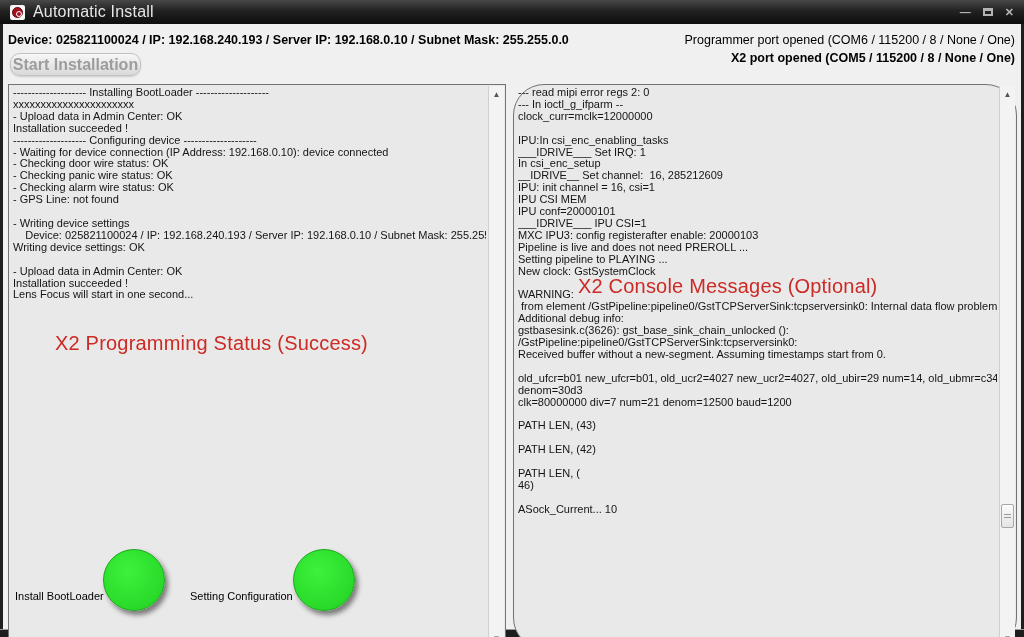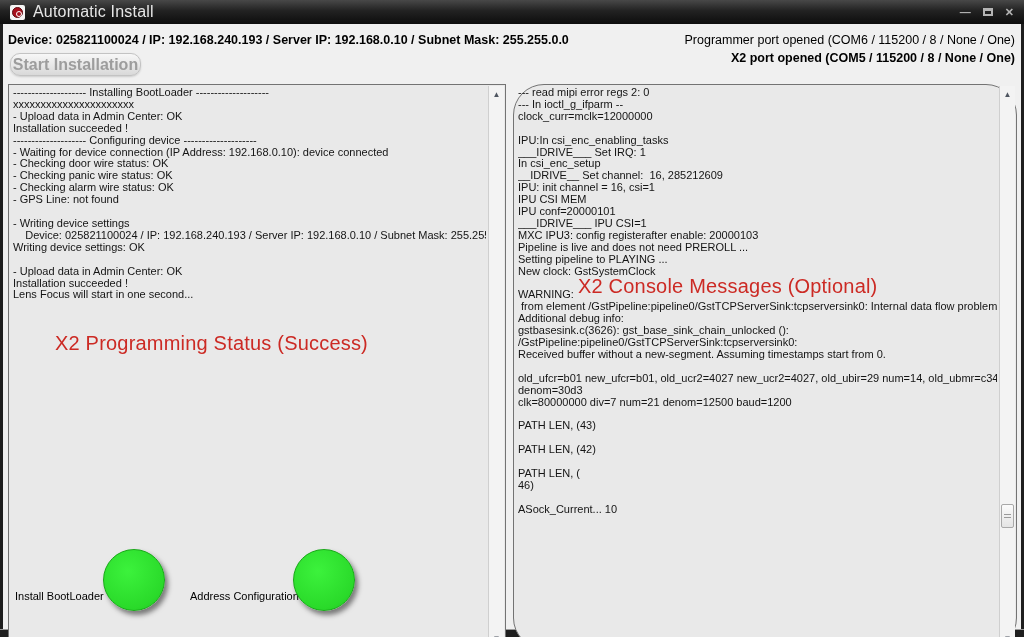--- a/index.html
+++ b/index.html
@@ -197,16 +197,16 @@
     <div class="annotation ann-right">X2 Console Messages (Optional)</div>
     <div class="scrollbar">
       <span class="sb-arrow up">▲</span>
       <span class="sb-thumb"></span>
       <span class="sb-arrow down">▼</span>
     </div>
   </div>
 
   <span class="status-label label-1">Install BootLoader</span>
   <span class="status-circle circle-1"></span>
-  <span class="status-label label-2">Address Configuration</span>
+  <span class="status-label label-2">Setting Configuration</span>
   <span class="status-circle circle-2"></span>
 
 </div>
 
 </body></html>

